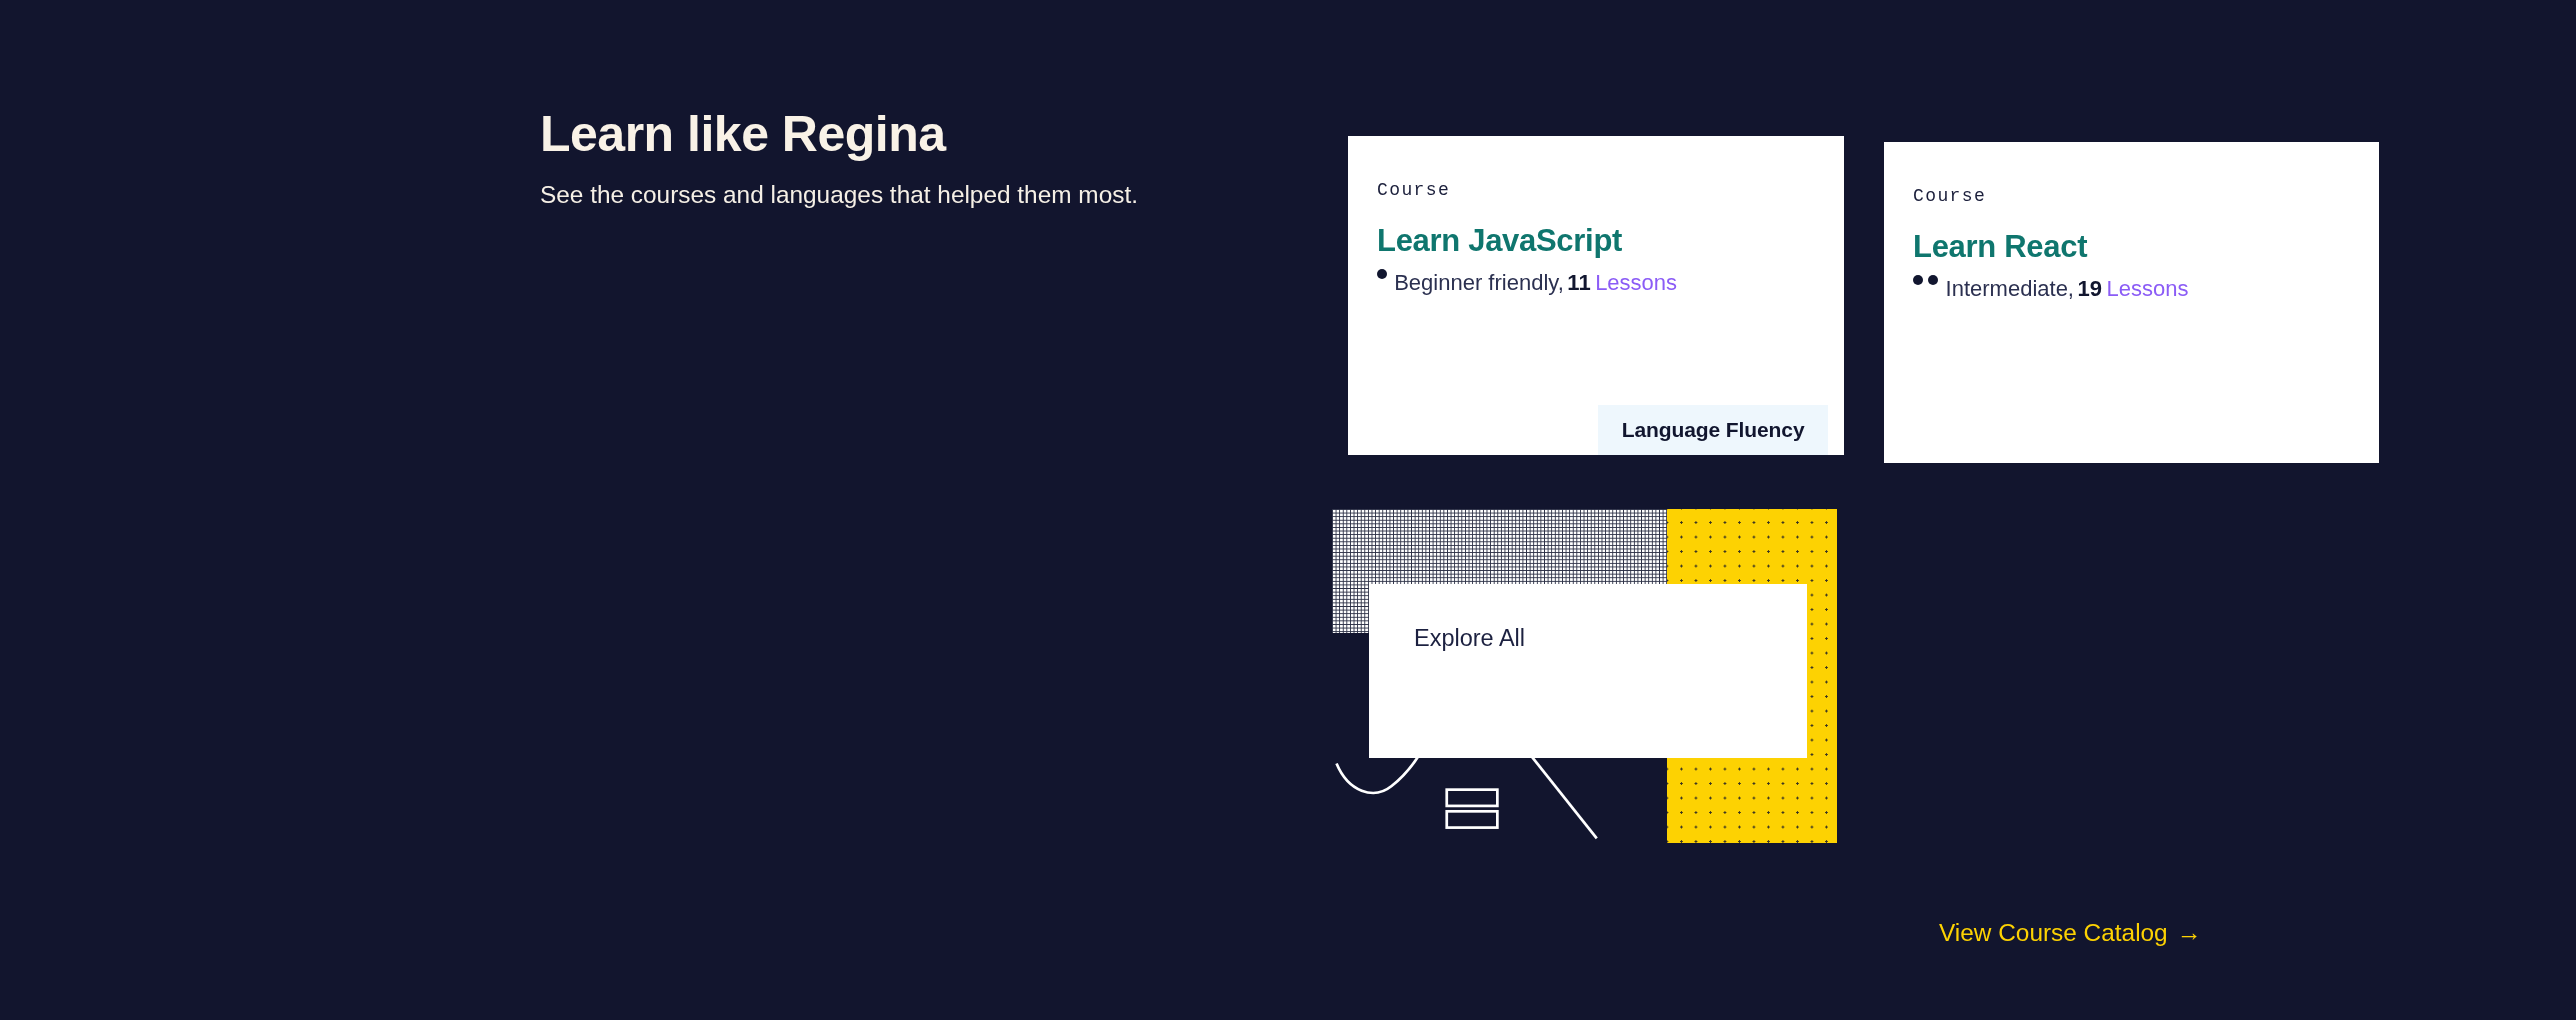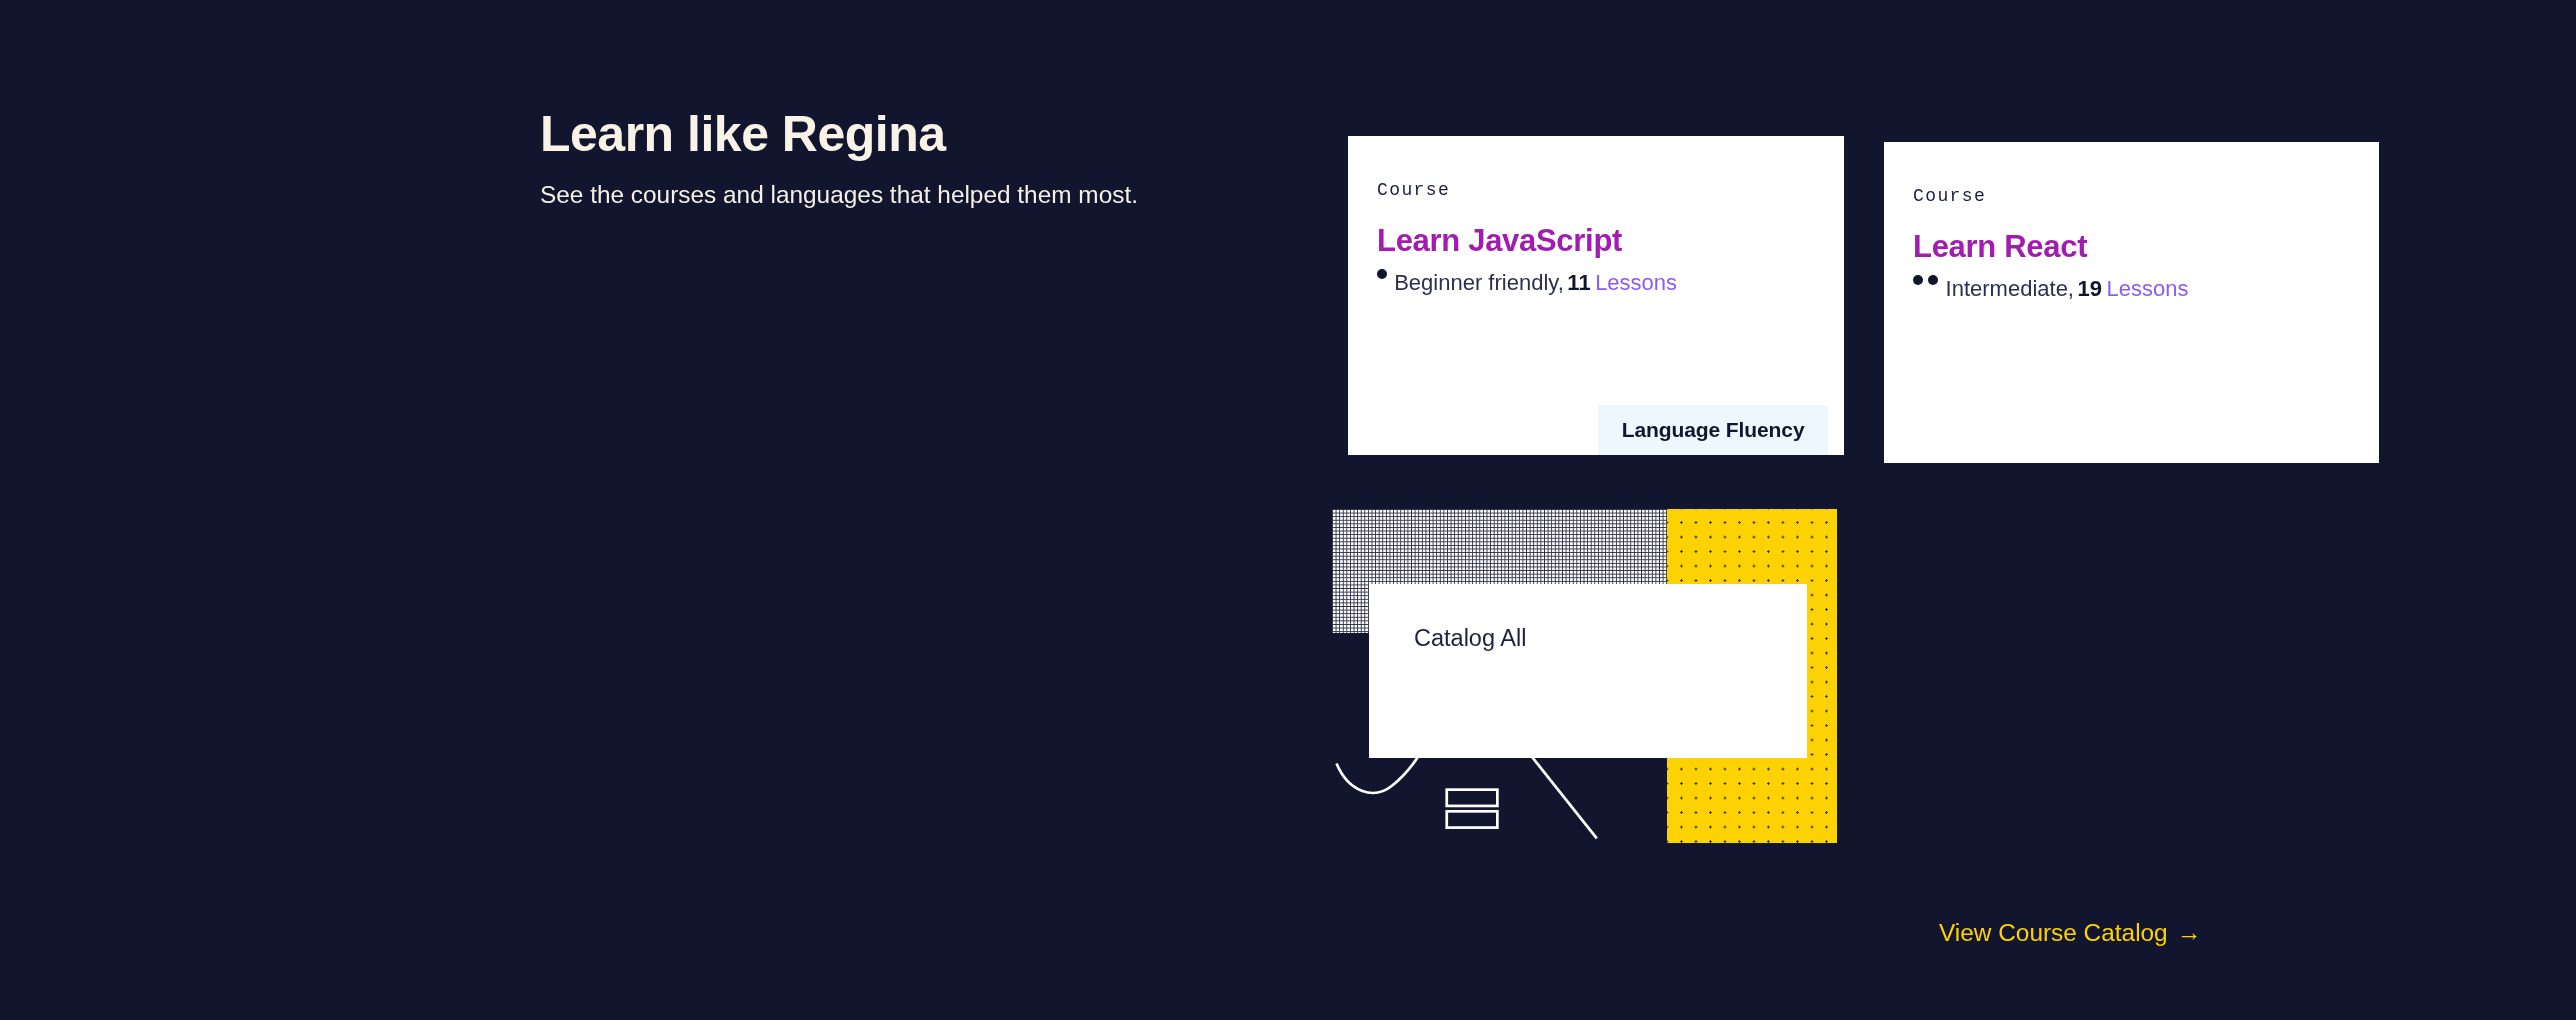--- a/index.html
+++ b/index.html
@@ -76,21 +76,21 @@
     font-family: "Liberation Mono", "DejaVu Sans Mono", monospace;
     font-size: 18px;
     letter-spacing: 1.4px;
     color: #1b1f3b;
     margin: 0 0 24.4px 0;
     line-height: 1;
   }
   .card-title {
     font-size: 31px;
     font-weight: 700;
-    color: #a21caf;
+    color: #0f766e;
     margin: 0 0 9px 0;
     line-height: 1.18;
     letter-spacing: -0.3px;
   }
   .card-meta {
     font-size: 22px;
     color: #2b3050;
     line-height: 1.3;
     display: flex;
     align-items: flex-start;
@@ -267,21 +267,21 @@
     <div class="promo-yellow"></div>
 
     <svg class="promo-deco" viewBox="0 0 560 115" width="506" height="104" fill="none" xmlns="http://www.w3.org/2000/svg" aria-hidden="true">
       <path d="M5 27 C 18 58, 46 68, 66 52 C 84 38, 96 20, 105 4" stroke="#ffffff" stroke-width="3" fill="none"></path>
       <rect x="127" y="56" width="56" height="18" stroke="#ffffff" stroke-width="3" fill="none"></rect>
       <rect x="127" y="80" width="56" height="18" stroke="#ffffff" stroke-width="3" fill="none"></rect>
       <line x1="208" y1="3" x2="293" y2="110" stroke="#ffffff" stroke-width="3"></line>
     </svg>
 
     <div class="promo-card">
-      <p class="promo-eyebrow">Catalog All</p>
+      <p class="promo-eyebrow">Explore All</p>
     </div>
   </div>
 
   <a class="catalog-link" href="#">
     <span>View Course Catalog</span>
     <span class="catalog-arrow">→</span>
   </a>
 
 </div>
 

